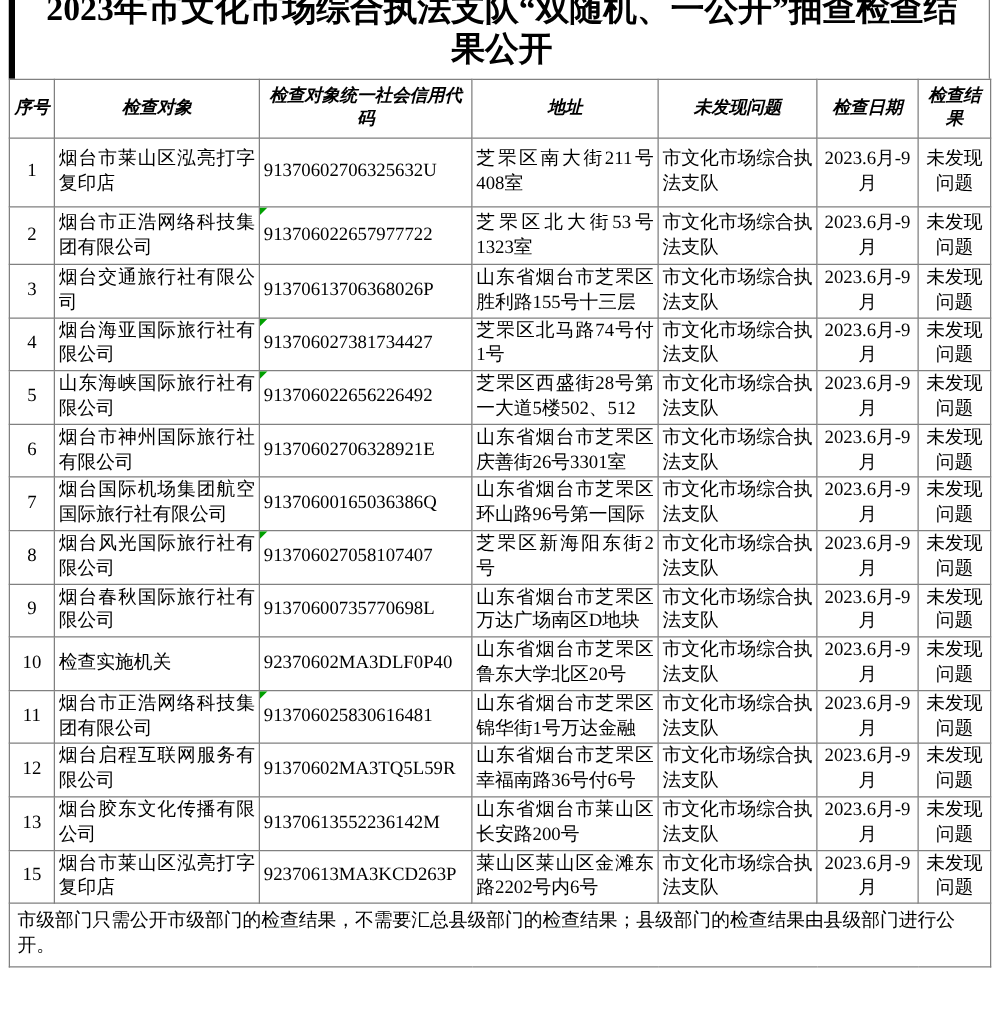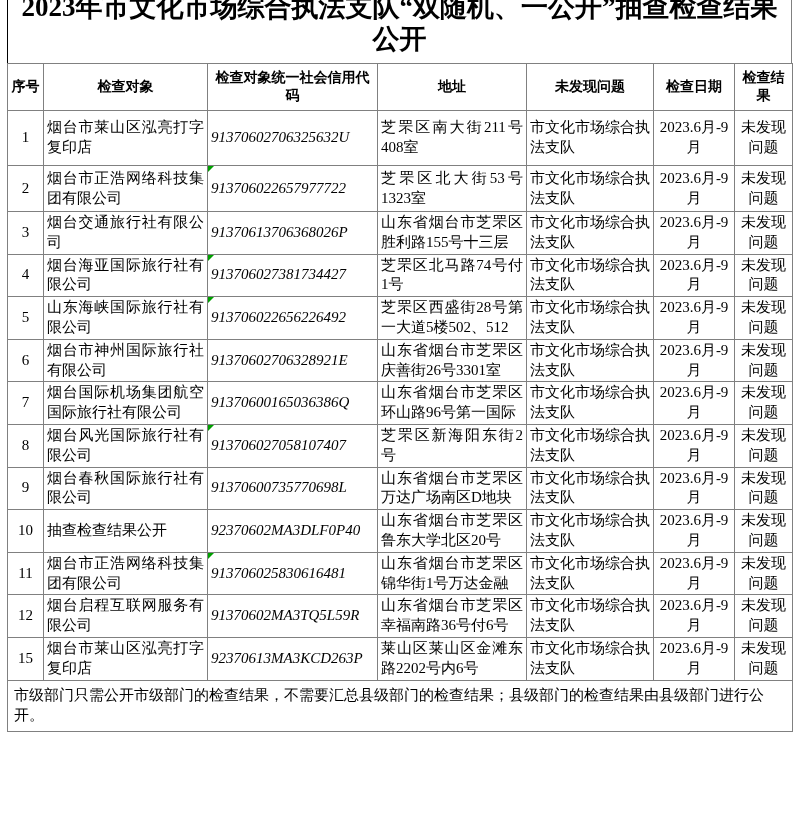--- a/index.html
+++ b/index.html
@@ -6,55 +6,55 @@
   body {
     width:800px; height:826px;
     background:#ffffff; color:#000000;
     font-family:"Liberation Serif","DejaVu Serif",serif;
     overflow:hidden;
   }
   .sheet { margin-left:7px; width:785px; }
 
   .title-wrap {
     height:63px; overflow:hidden;
-    border-left:1px solid #000000; border-right:1px solid #808080;
+    border-left:5px solid #000000; border-right:1px solid #808080;
     box-sizing:border-box;
   }
   .title-text {
     margin-top:-8px;
     padding:0 12px;
     font-size:27px; font-weight:bold;
     text-align:center; line-height:1.18;
   }
 
   table.grid {
     width:785px; border-collapse:collapse; table-layout:fixed;
   }
   .grid th, .grid td {
     border:1px solid #808080;
     padding:1px 3px;
     vertical-align:middle;
     font-size:15px; line-height:1.32;
     overflow:hidden;
     word-break:normal;
   }
-  .grid thead tr { height:47px; }
+  .grid thead tr { height:47px;font-style:italic; }
   .grid tbody tr { height:40px; }
   .grid tbody tr:nth-child(1) { height:55px; }
   .grid tbody tr:nth-child(2) { height:46px; }
   .grid tfoot tr { height:51px; }
 
   .grid th {
     font-size:14px; font-weight:bold; text-align:center; padding:1px 2px;
   }
   td.c-no, td.c-date, td.c-result { text-align:center; }
   td.c-name, td.c-addr, td.c-agency {
     text-align:justify; text-justify:inter-ideograph;
   }
-  td.c-code { text-align:left; position:relative;font-style:italic; }
+  td.c-code { text-align:left; position:relative; }
   .flag-tri {
     position:absolute; top:0; left:0;
     width:0; height:0;
     border-top:6px solid #00a000;
     border-right:6px solid transparent;
   }
   .grid tfoot td {
     text-align:left; padding-left:6px; font-size:15px;
   }
 </style>
@@ -164,41 +164,50 @@
           <td class="c-no">9</td>
           <td class="c-name">烟台春秋国际旅行社有限公司</td>
           <td class="c-code"><span>91370600735770698L</span></td>
           <td class="c-addr">山东省烟台市芝罘区万达广场南区D地块</td>
           <td class="c-agency">市文化市场综合执法支队</td>
           <td class="c-date">2023.6月-9月</td>
           <td class="c-result">未发现问题</td>
         </tr>
         <tr>
           <td class="c-no">10</td>
-          <td class="c-name">抽查检查结果公开</td>
+          <td class="c-name">检查实施机关</td>
           <td class="c-code"><span>92370602MA3DLF0P40</span></td>
           <td class="c-addr">山东省烟台市芝罘区鲁东大学北区20号</td>
           <td class="c-agency">市文化市场综合执法支队</td>
           <td class="c-date">2023.6月-9月</td>
           <td class="c-result">未发现问题</td>
         </tr>
         <tr>
           <td class="c-no">11</td>
           <td class="c-name">烟台市正浩网络科技集团有限公司</td>
           <td class="c-code"><span class="flag-tri"></span><span>913706025830616481</span></td>
           <td class="c-addr">山东省烟台市芝罘区锦华街1号万达金融</td>
           <td class="c-agency">市文化市场综合执法支队</td>
           <td class="c-date">2023.6月-9月</td>
           <td class="c-result">未发现问题</td>
         </tr>
         <tr>
           <td class="c-no">12</td>
           <td class="c-name">烟台启程互联网服务有限公司</td>
           <td class="c-code"><span>91370602MA3TQ5L59R</span></td>
           <td class="c-addr">山东省烟台市芝罘区幸福南路36号付6号</td>
+          <td class="c-agency">市文化市场综合执法支队</td>
+          <td class="c-date">2023.6月-9月</td>
+          <td class="c-result">未发现问题</td>
+        </tr>
+        <tr>
+          <td class="c-no">13</td>
+          <td class="c-name">烟台胶东文化传播有限公司</td>
+          <td class="c-code"><span>91370613552236142M</span></td>
+          <td class="c-addr">山东省烟台市莱山区长安路200号</td>
           <td class="c-agency">市文化市场综合执法支队</td>
           <td class="c-date">2023.6月-9月</td>
           <td class="c-result">未发现问题</td>
         </tr>
         <tr>
           <td class="c-no">15</td>
           <td class="c-name">烟台市莱山区泓亮打字复印店</td>
           <td class="c-code"><span>92370613MA3KCD263P</span></td>
           <td class="c-addr">莱山区莱山区金滩东路2202号内6号</td>
           <td class="c-agency">市文化市场综合执法支队</td>

